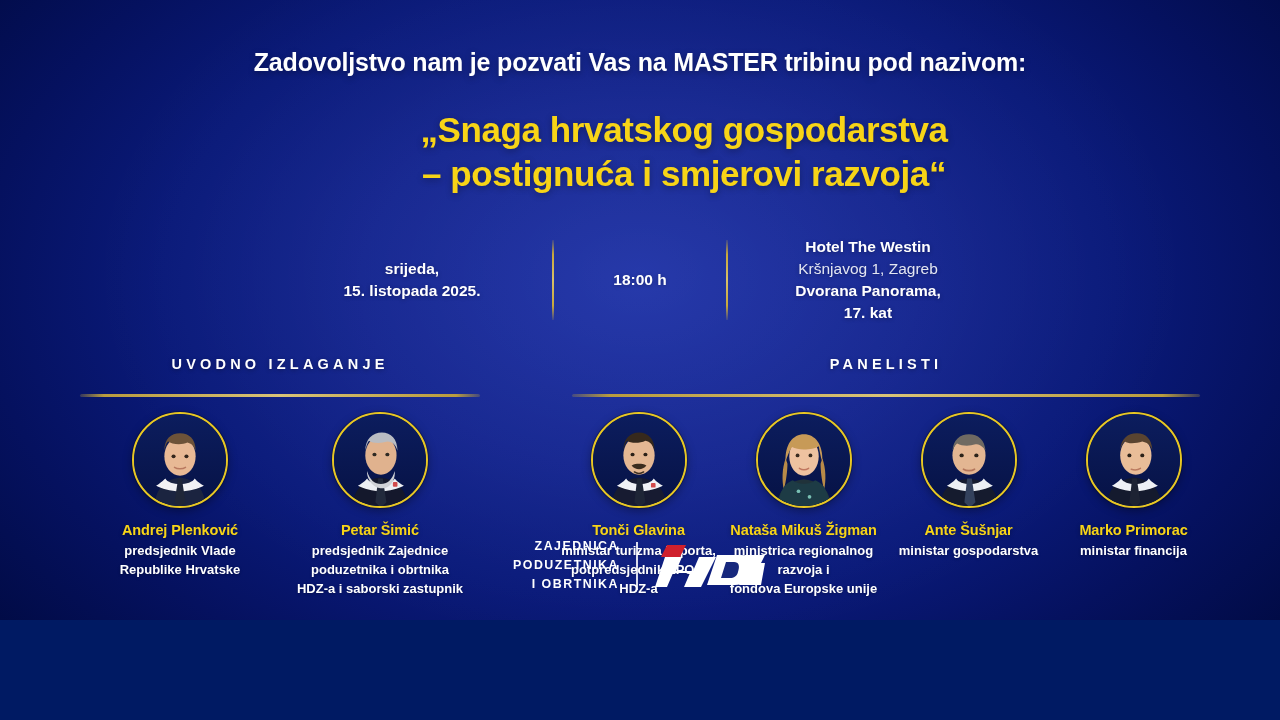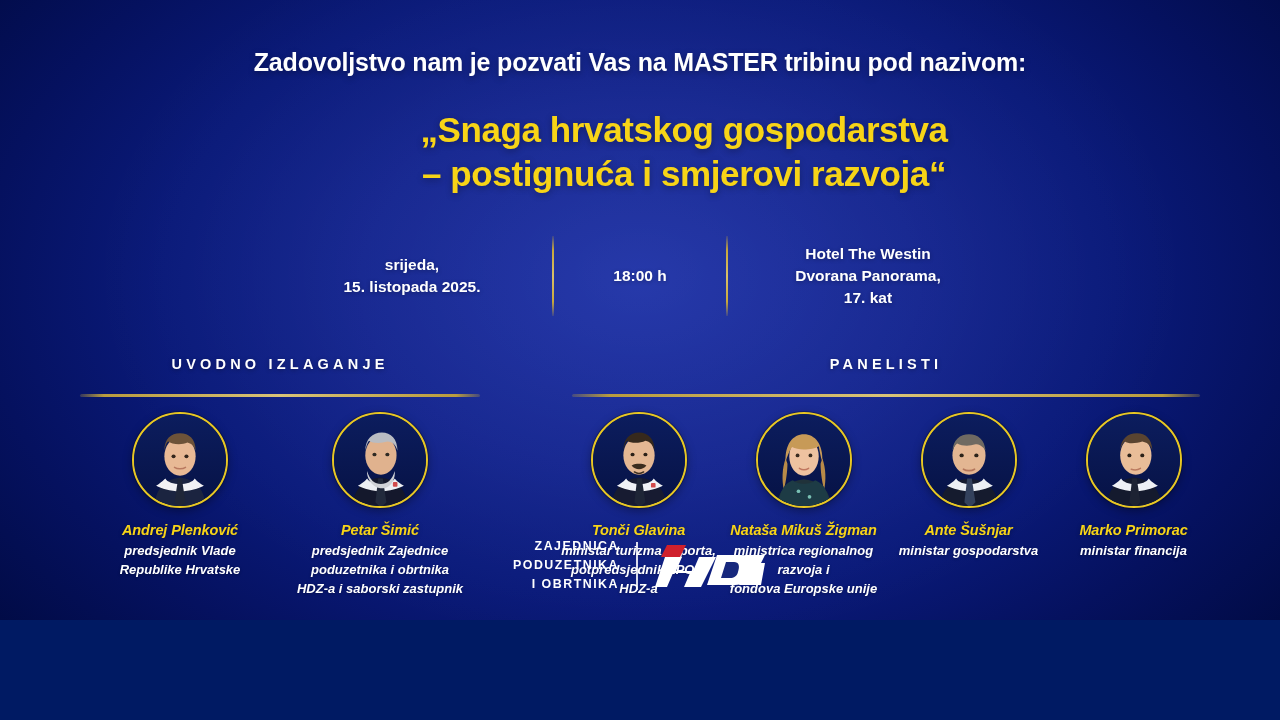--- a/index.html
+++ b/index.html
@@ -123,21 +123,20 @@
   }
   #sect-left  { left: 80px;  width: 400px; }
   #sect-right { left: 572px; width: 628px; }
 
   
   .people {
     position: absolute;
     top: 412px;
     display: flex;
     justify-content: center;
-    font-style: italic;
   }
   #people-left  { left: 80px;  width: 400px; }
   #people-right { left: 556px; width: 660px; }
 
   .person {
     width: 176px;
     text-align: center;
   }
   .person-pic {
     width: 92px;
@@ -222,20 +221,21 @@
     <div class="vrule"></div>
 
     <div class="det-col det-time">
       <div>18:00 h</div>
     </div>
 
     <div class="vrule"></div>
 
     <div class="det-col det-place">
       <div>Hotel The Westin</div>
+      <div class="sub">Kršnjavog 1, Zagreb</div>
       <div>Dvorana Panorama,</div>
       <div>17. kat</div>
     </div>
   </div>
 
   <div class="sect layer" id="sect-left">
     <div class="sect-title">UVODNO IZLAGANJE</div>
     <div class="hrule"></div>
   </div>
 

